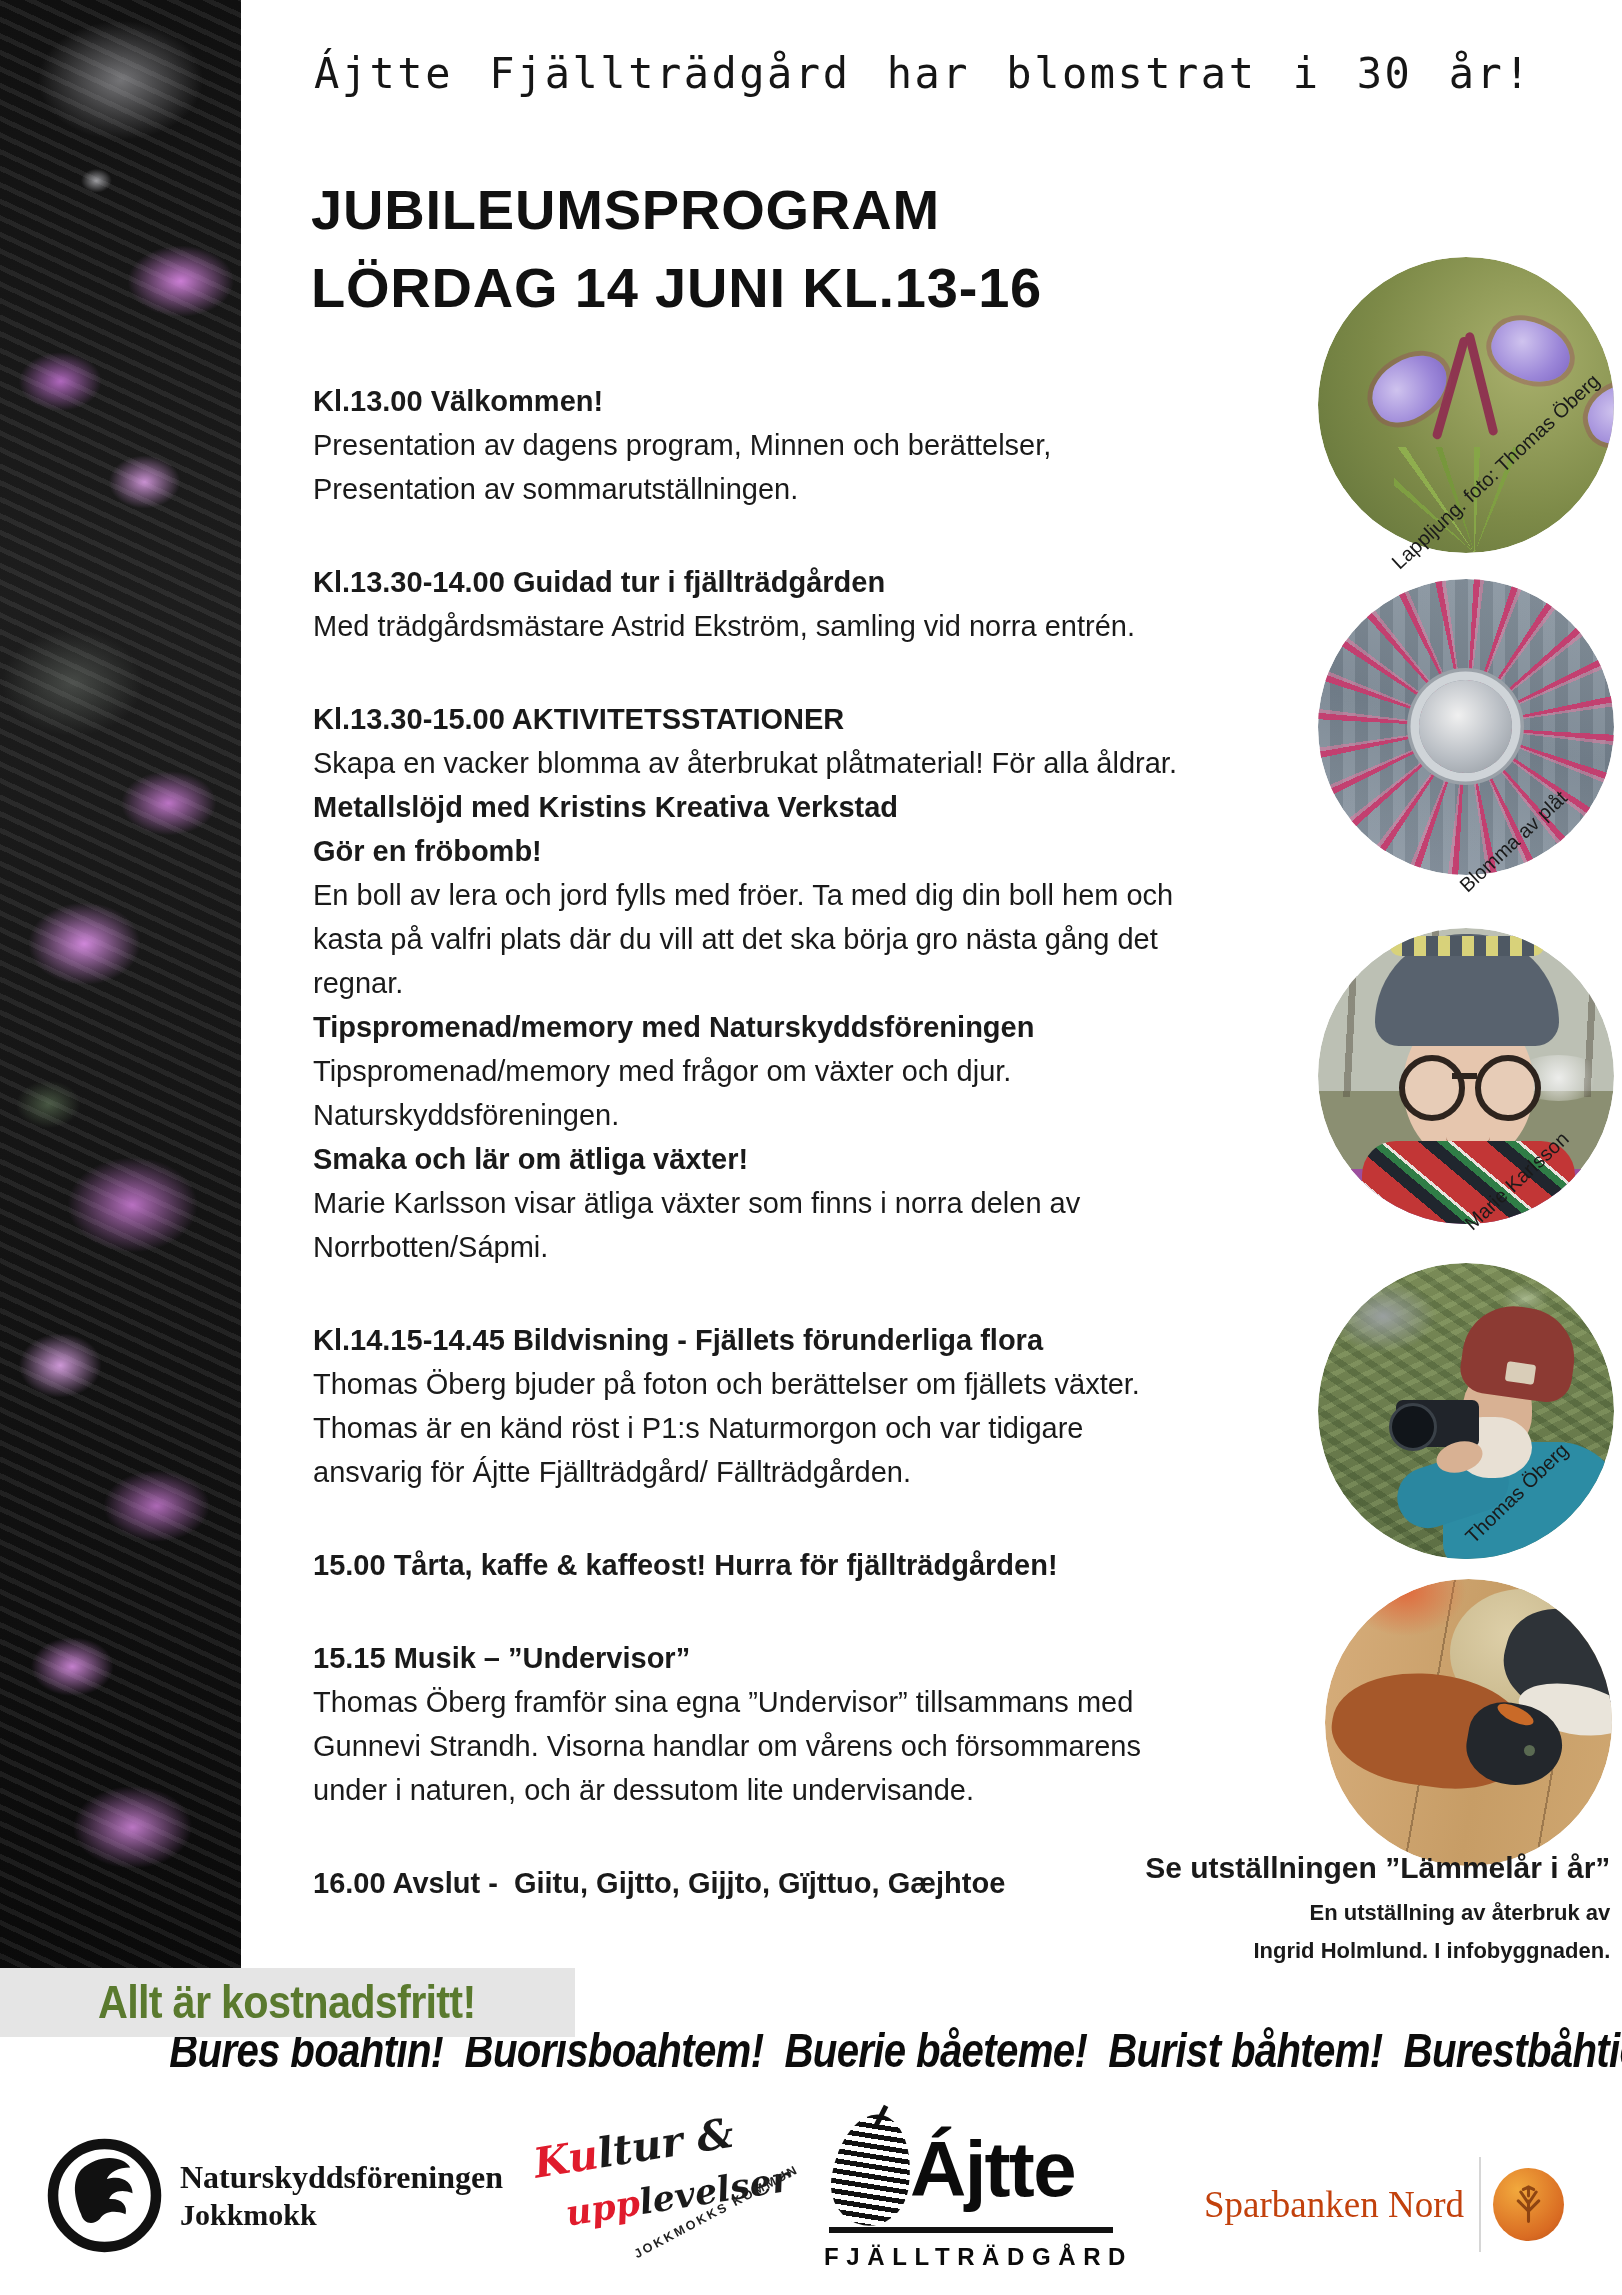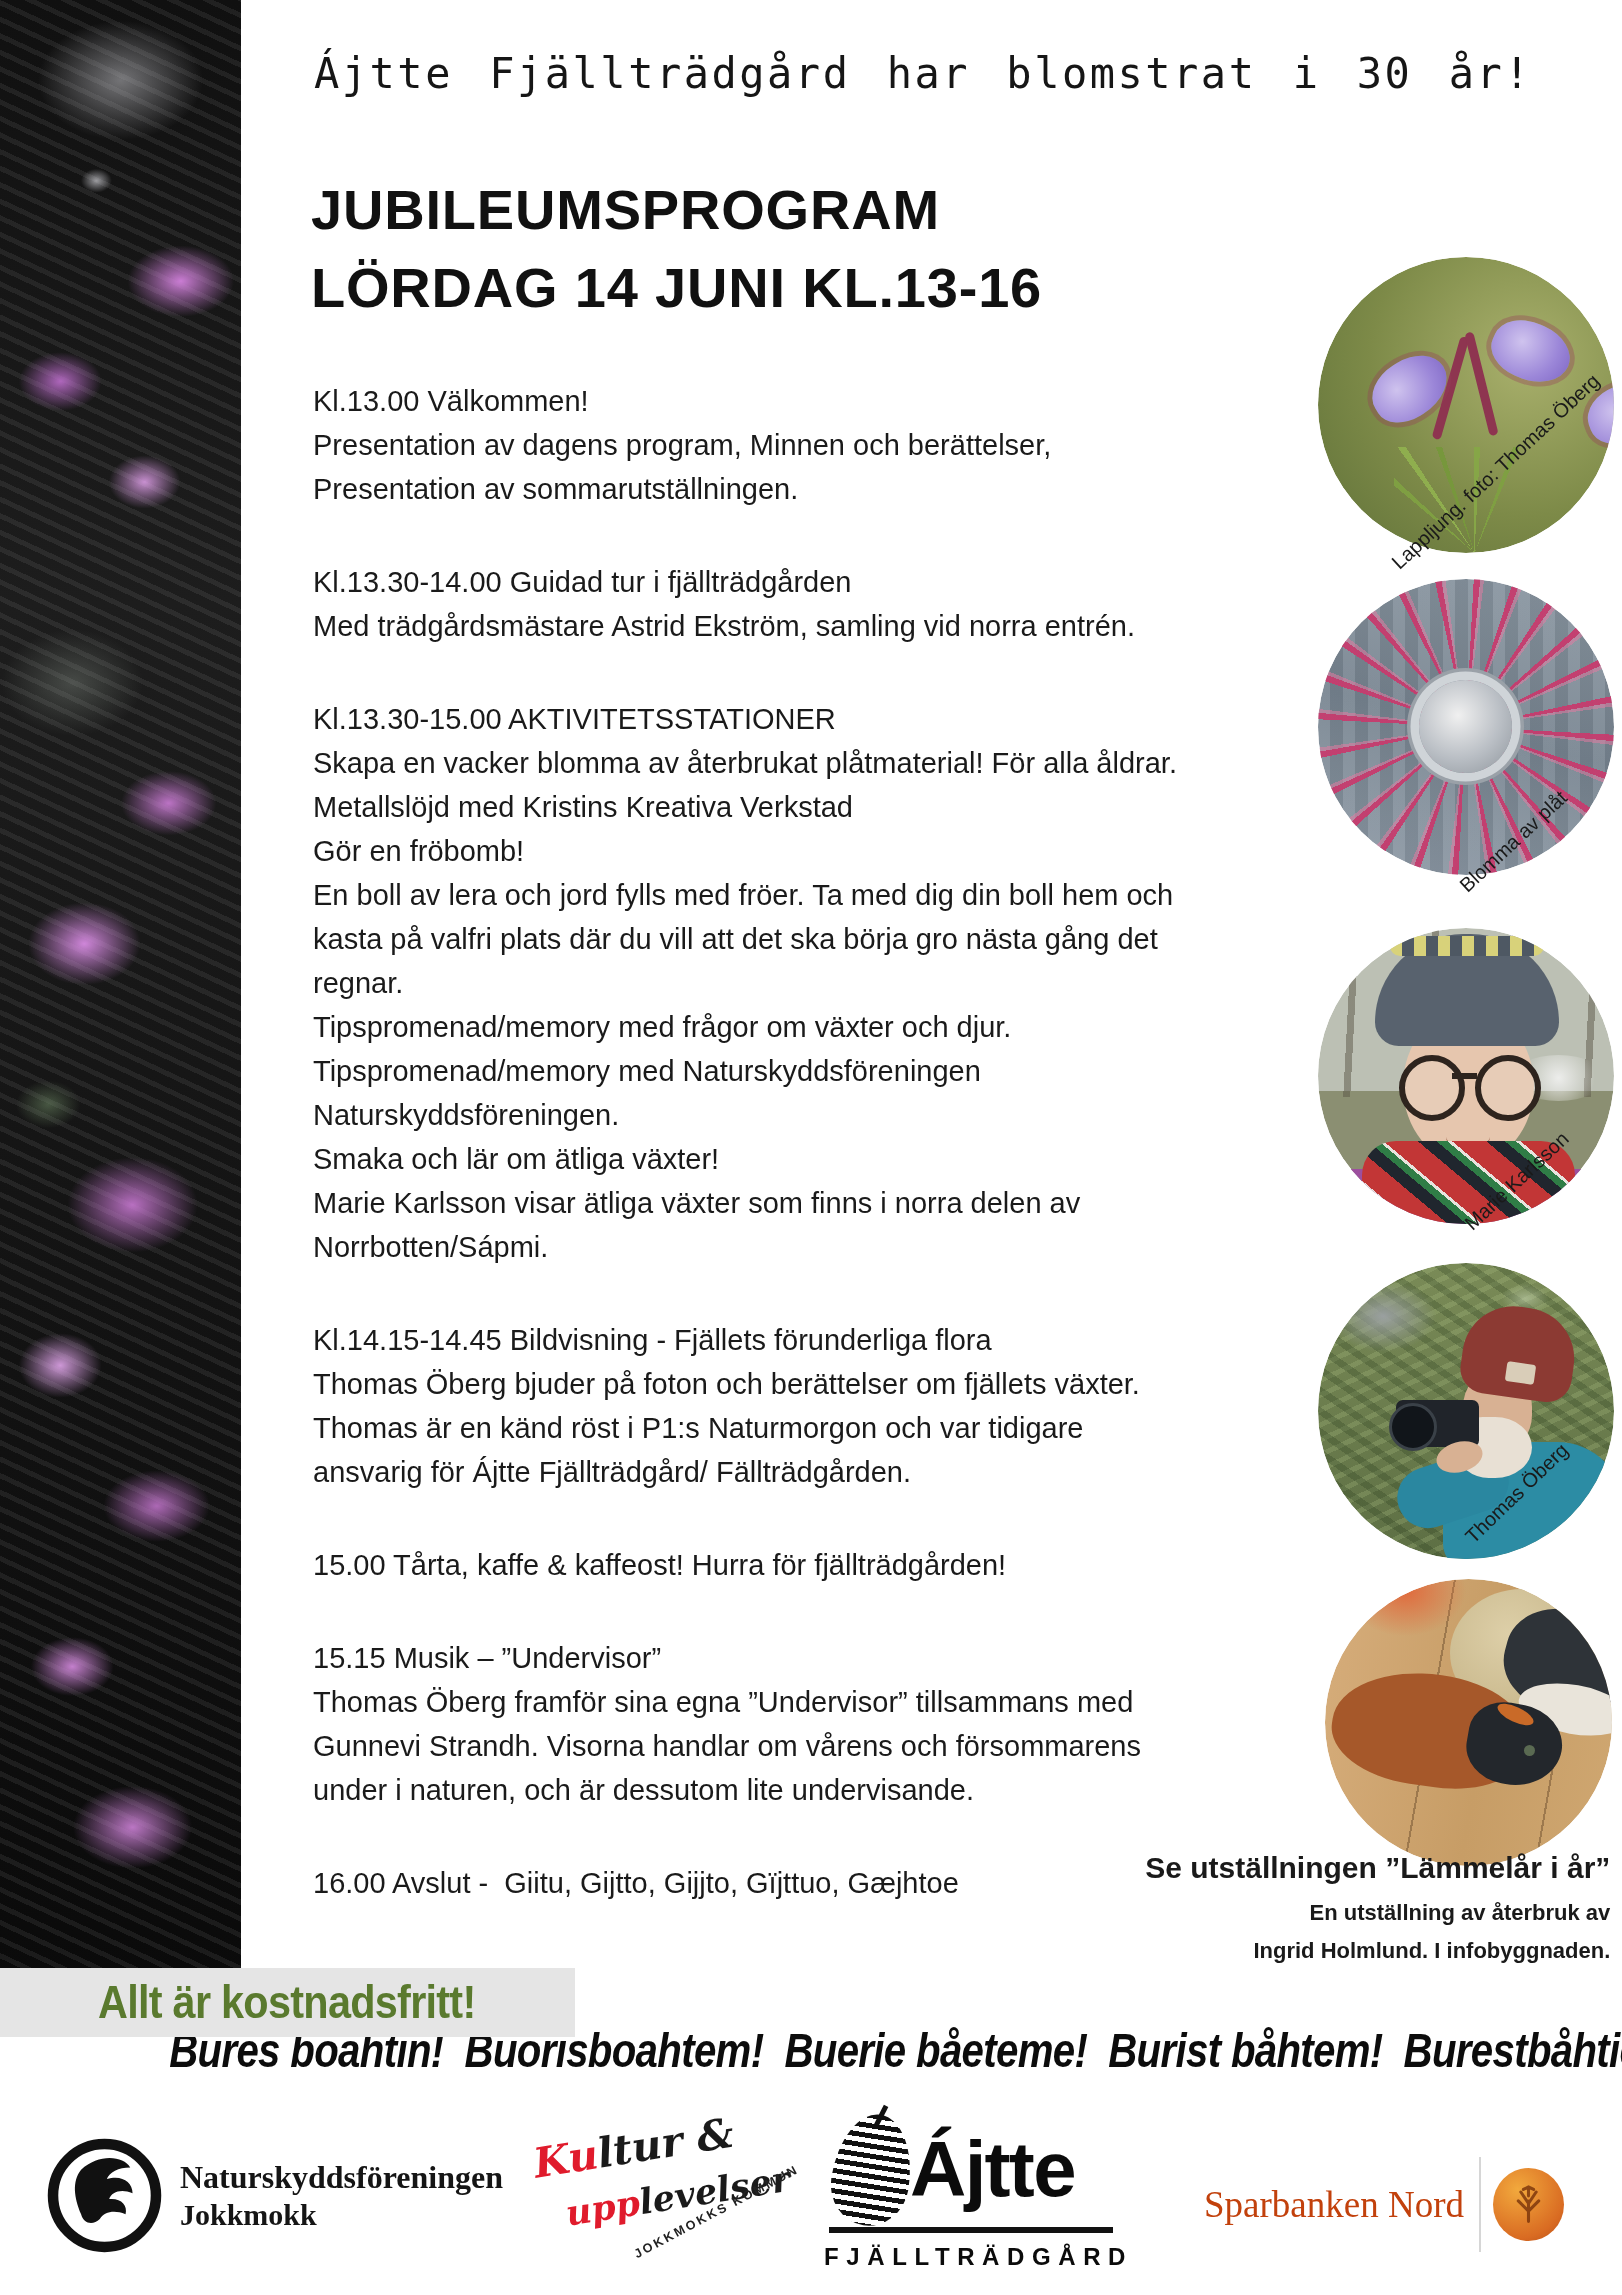--- a/index.html
+++ b/index.html
@@ -34,21 +34,21 @@
     font-family:"DejaVu Sans Mono",monospace;font-size:42px;
     letter-spacing:2.5px;word-spacing:8.5px;color:#161616;white-space:pre;
   }
   .h-line{position:absolute;left:311px;font-size:56px;font-weight:700;letter-spacing:0.8px;color:#111;white-space:pre;}
   .h-line.l1{top:177px;}
   .h-line.l2{top:255px;}
   
   .program{position:absolute;left:313px;top:379px;width:1065px;z-index:3;}
   .program .block{margin-bottom:49px;}
   .program .line{font-size:29px;line-height:44px;white-space:pre;}
-  .program .line.bold{font-weight:400;}
+  .program .line.bold{font-weight:700;}
   
   .circle{position:absolute;width:296px;height:296px;border-radius:50%;overflow:hidden;z-index:1;}
   .art{position:absolute;border-radius:inherit;}
   #c1{left:1278px;top:243px;}
   #c2{left:1278px;top:565px;}
   #c3{left:1278px;top:914px;}
   #c4{left:1278px;top:1249px;}
   #c5{left:1285px;top:1565px;width:287px;height:287px;}
   .caption{
     position:absolute;font-size:20px;color:#1a1a1a;z-index:2;white-space:pre;
@@ -199,22 +199,22 @@
       <div class="line">Med trädgårdsmästare Astrid Ekström, samling vid norra entrén.</div>
     </div>
     <div class="block">
       <div class="line bold">Kl.13.30-15.00 AKTIVITETSSTATIONER</div>
       <div class="line">Skapa en vacker blomma av återbrukat plåtmaterial! För alla åldrar.</div>
       <div class="line bold">Metallslöjd med Kristins Kreativa Verkstad</div>
       <div class="line bold">Gör en fröbomb!</div>
       <div class="line">En boll av lera och jord fylls med fröer. Ta med dig din boll hem och</div>
       <div class="line">kasta på valfri plats där du vill att det ska börja gro nästa gång det</div>
       <div class="line">regnar.</div>
+      <div class="line bold">Tipspromenad/memory med Naturskyddsföreningen</div>
       <div class="line">Tipspromenad/memory med frågor om växter och djur.</div>
-      <div class="line bold">Tipspromenad/memory med Naturskyddsföreningen</div>
       <div class="line">Naturskyddsföreningen.</div>
       <div class="line bold">Smaka och lär om ätliga växter!</div>
       <div class="line">Marie Karlsson visar ätliga växter som finns i norra delen av</div>
       <div class="line">Norrbotten/Sápmi.</div>
     </div>
     <div class="block">
       <div class="line bold">Kl.14.15-14.45 Bildvisning - Fjällets förunderliga flora</div>
       <div class="line">Thomas Öberg bjuder på foton och berättelser om fjällets växter.</div>
       <div class="line">Thomas är en känd röst i P1:s Naturmorgon och var tidigare</div>
       <div class="line">ansvarig för Ájtte Fjällträdgård/ Fällträdgården.</div>

